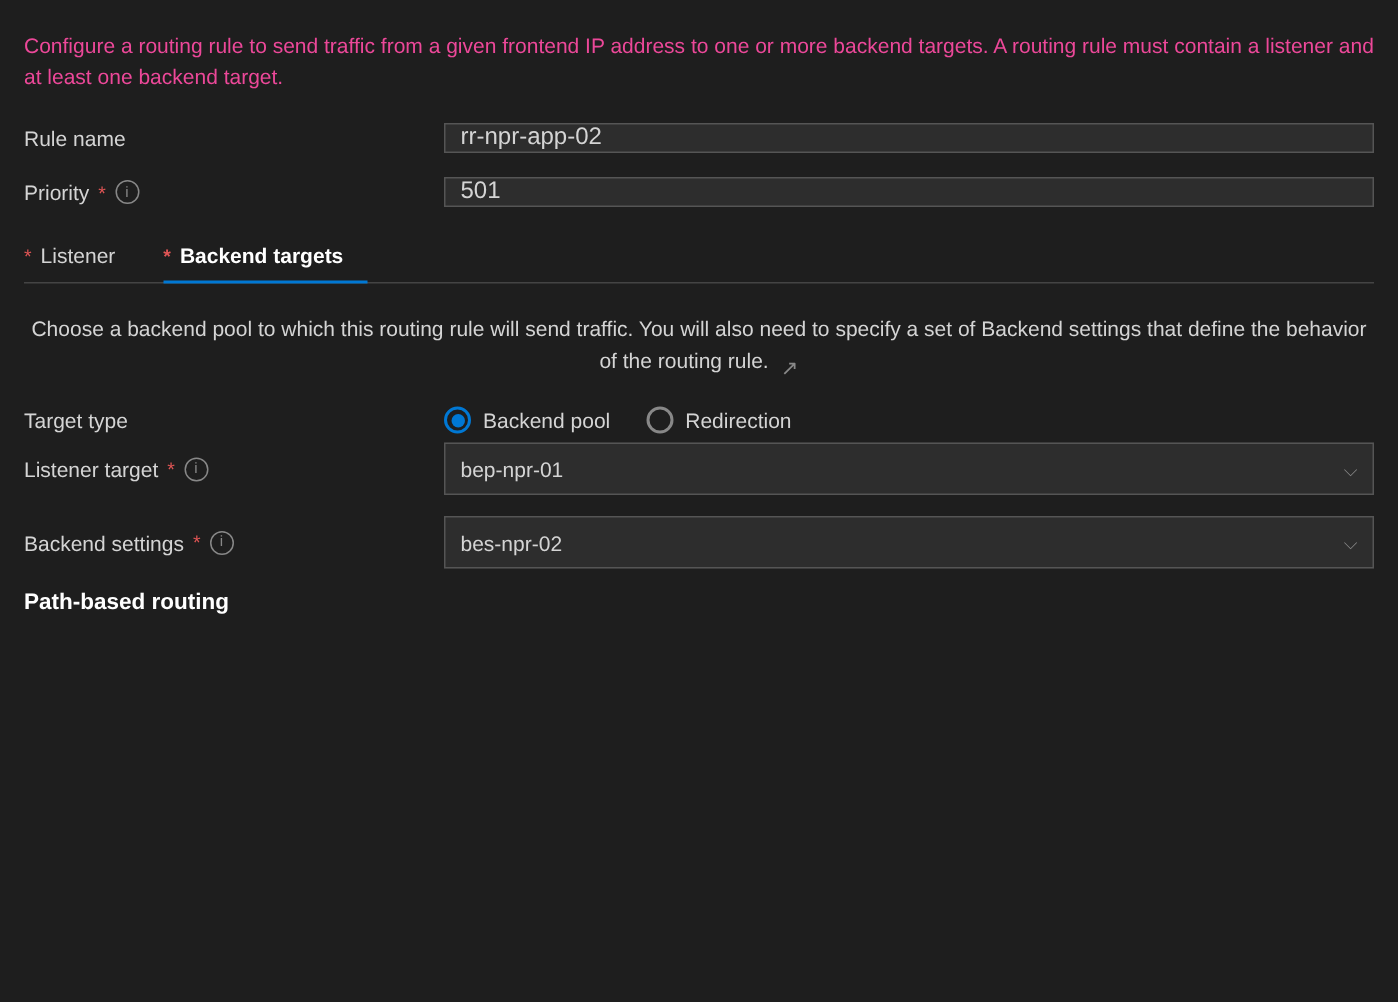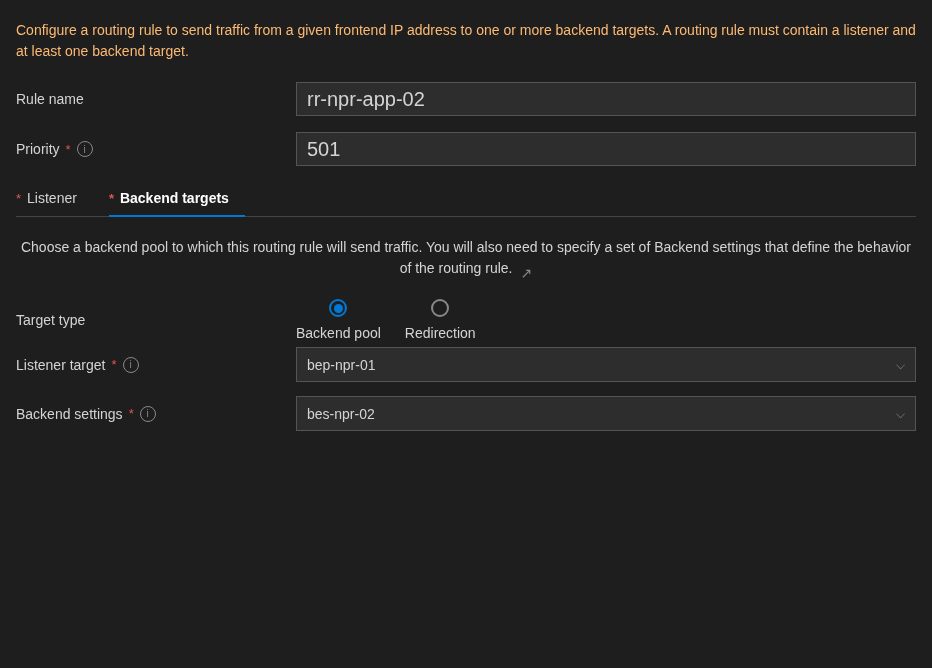--- a/index.html
+++ b/index.html
@@ -10,21 +10,21 @@
       font-family: 'Segoe UI', Arial, sans-serif;
       font-size: 14px;
       width: 932px;
       min-height: 668px;
       padding: 20px 16px;
     }
 
     .description {
       line-height: 1.5;
       margin-bottom: 20px;
-      color: #fdba74;
+      color: #ec4899;
     }
 
     .field-row {
       display: flex;
       align-items: center;
       margin-bottom: 16px;
       justify-content: flex-end;
     }
 
     .field-label {
@@ -54,22 +54,22 @@
       cursor: pointer;
       flex-shrink: 0;
     }
 
     .text-input {
       flex: 1;
       background-color: #2d2d2d;
       border: 1px solid #555;
       color: #d4d4d4;
       padding: 6px 10px;
-      font-size: 20px;
-      height: 34px;
+      font-size: 16px;
+      height: 20px;
       outline: none;
     }
 
     .tabs-row {
       display: flex;
       align-items: center;
       border-bottom: 1px solid #444;
       margin-bottom: 20px;
       gap: 0;
     }
@@ -138,21 +138,20 @@
       display: flex;
       align-items: center;
       gap: 24px;
     }
 
     .radio-option {
       display: flex;
       align-items: center;
       gap: 8px;
       cursor: pointer;
-      flex-direction: column;
     }
 
     .radio-circle {
       width: 18px;
       height: 18px;
       border-radius: 50%;
       border: 2px solid #888;
       display: flex;
       align-items: center;
       justify-content: center;
@@ -298,13 +297,14 @@
     <span class="required-star">*</span>
     <span class="info-icon">i</span>
   </div>
   <div class="dropdown">
     <span>bes-npr-02</span>
     <span class="dropdown-arrow">⌵</span>
   </div>
 </div>
 
 <div class="path-routing-section">
+  <div class="path-routing-title">Path-based routing</div>
 </div>
 
 </body></html>

